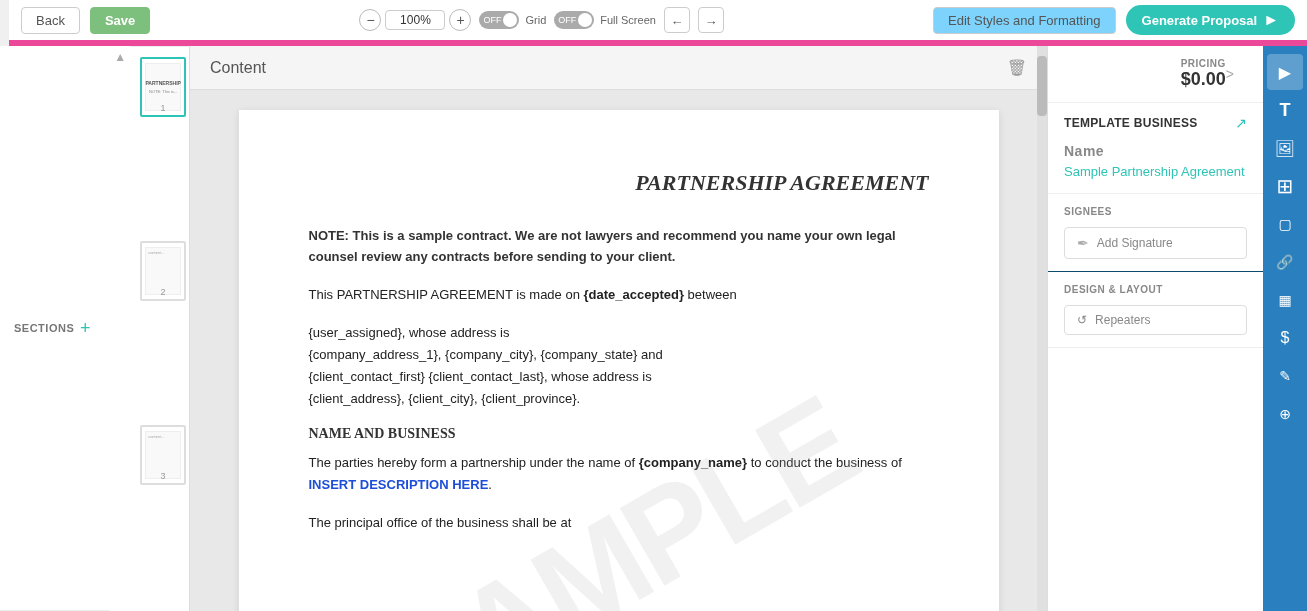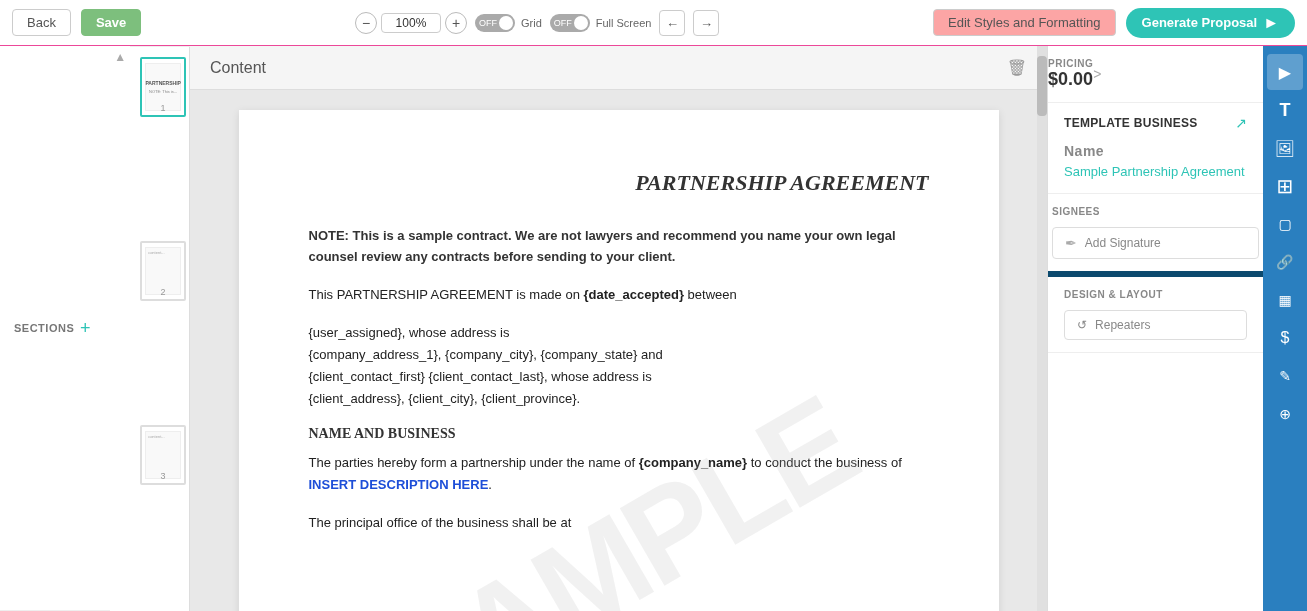--- a/index.html
+++ b/index.html
@@ -1,21 +1,21 @@
 <!DOCTYPE html>
 <html><head>
   <meta charset="utf-8">
   <style>
     * { box-sizing: border-box; margin: 0; padding: 0; }
     body { font-family: 'Segoe UI', Arial, sans-serif; font-size: 13px; background: #f0f0f0; color: #333; height: 611px; width: 1307px; overflow: hidden; display: flex; flex-direction: column; }
 
     
     .toolbar {
       display: flex; align-items: center; padding: 8px 12px; background: #fff;
-      border-bottom: 1px solid #ec4899; height: 46px; gap: 10px; flex-shrink: 0;
+      border-bottom: 6px solid #ec4899; height: 46px; gap: 10px; flex-shrink: 0; margin-left: 9px;
     }
     .toolbar-btn {
       padding: 5px 14px; border-radius: 4px; border: 1px solid #ccc;
       cursor: pointer; font-size: 13px; background: #fff; color: #555;
     }
     .toolbar-btn.save {
       background: #7dbf7d; color: #fff; border-color: #7dbf7d; font-weight: 600;
     }
     .toolbar-center {
       flex: 1; display: flex; align-items: center; justify-content: center; gap: 8px;
@@ -46,21 +46,21 @@
     }
     .toggle-label { font-size: 11px; color: #666; }
     .nav-arrow {
       width: 26px; height: 26px; border: 1px solid #ccc; border-radius: 4px;
       background: #fff; cursor: pointer; display: flex; align-items: center;
       justify-content: center; color: #555;
     }
     .toolbar-right { display: flex; align-items: center; gap: 10px; }
     .edit-styles-btn {
       padding: 5px 14px; border: 1px solid #ccc; border-radius: 4px;
-      background: #fca5a5; cursor: pointer; font-size: 13px; color: #555;
+      background: #7dd3fc; cursor: pointer; font-size: 13px; color: #555;
     }
     .generate-btn {
       padding: 6px 16px; background: #2ec4b6; color: #fff; border: none;
       border-radius: 20px; cursor: pointer; font-size: 13px; font-weight: 600;
       display: flex; align-items: center; gap: 6px;
     }
     .generate-btn .arrow { font-size: 16px; }
 
     
     .main-layout {
@@ -152,35 +152,35 @@
 
     
     .right-sidebar {
       width: 260px; background: #fff; border-left: 1px solid #ddd;
       display: flex; flex-shrink: 0; overflow: hidden;
     }
     .right-panel-main {
       flex: 1; overflow-y: auto; padding: 0;
     }
     .pricing-section {
-      padding: 12px 0; border-bottom: 1px solid #eee;
-      display: flex; align-items: center; justify-content: flex-start; cursor: pointer;
+      padding: 12px 29px; border-bottom: 1px solid #eee;
+      display: flex; align-items: center; justify-content: flex-end; cursor: pointer;
     }
     .pricing-label { font-size: 10px; color: #888; font-weight: 700; letter-spacing: 0.5px; }
     .pricing-value { font-size: 18px; font-weight: 600; color: #333; }
     .chevron-right { color: #aaa; font-size: 14px; }
     .template-details-section { padding: 12px 16px; border-bottom: 1px solid #eee; }
     .template-details-header {
       display: flex; align-items: center; justify-content: space-between; margin-bottom: 12px;
     }
     .td-title { font-size: 12px; font-weight: 700; color: #333; letter-spacing: 0.3px; }
     .td-link-icon { color: #2ec4b6; font-size: 14px; cursor: pointer; }
     .field-label { font-size: 14px; color: #888; font-weight: 700; letter-spacing: 0.5px; margin-bottom: 4px; }
     .field-value { font-size: 13px; color: #2ec4b6; line-height: 1.4; }
-    .signees-section { padding: 12px 4px; border-bottom: 6px solid #0c4a6e; }
+    .signees-section { padding: 12px 16px; border-bottom: 1px solid #0c4a6e; }
     .section-label { font-size: 10px; color: #888; font-weight: 700; letter-spacing: 0.5px; margin-bottom: 10px; }
     .add-sig-btn {
       display: flex; align-items: center; gap: 8px; border: 1px solid #ddd;
       border-radius: 4px; padding: 7px 12px; cursor: pointer; background: #fff;
       font-size: 12px; color: #888; width: 100%;
     }
     .sig-icon { color: #aaa; font-size: 14px; }
     .design-layout-section { padding: 12px 16px; border-bottom: 1px solid #eee; }
     .repeater-btn {
       display: flex; align-items: center; gap: 8px; border: 1px solid #ddd;

